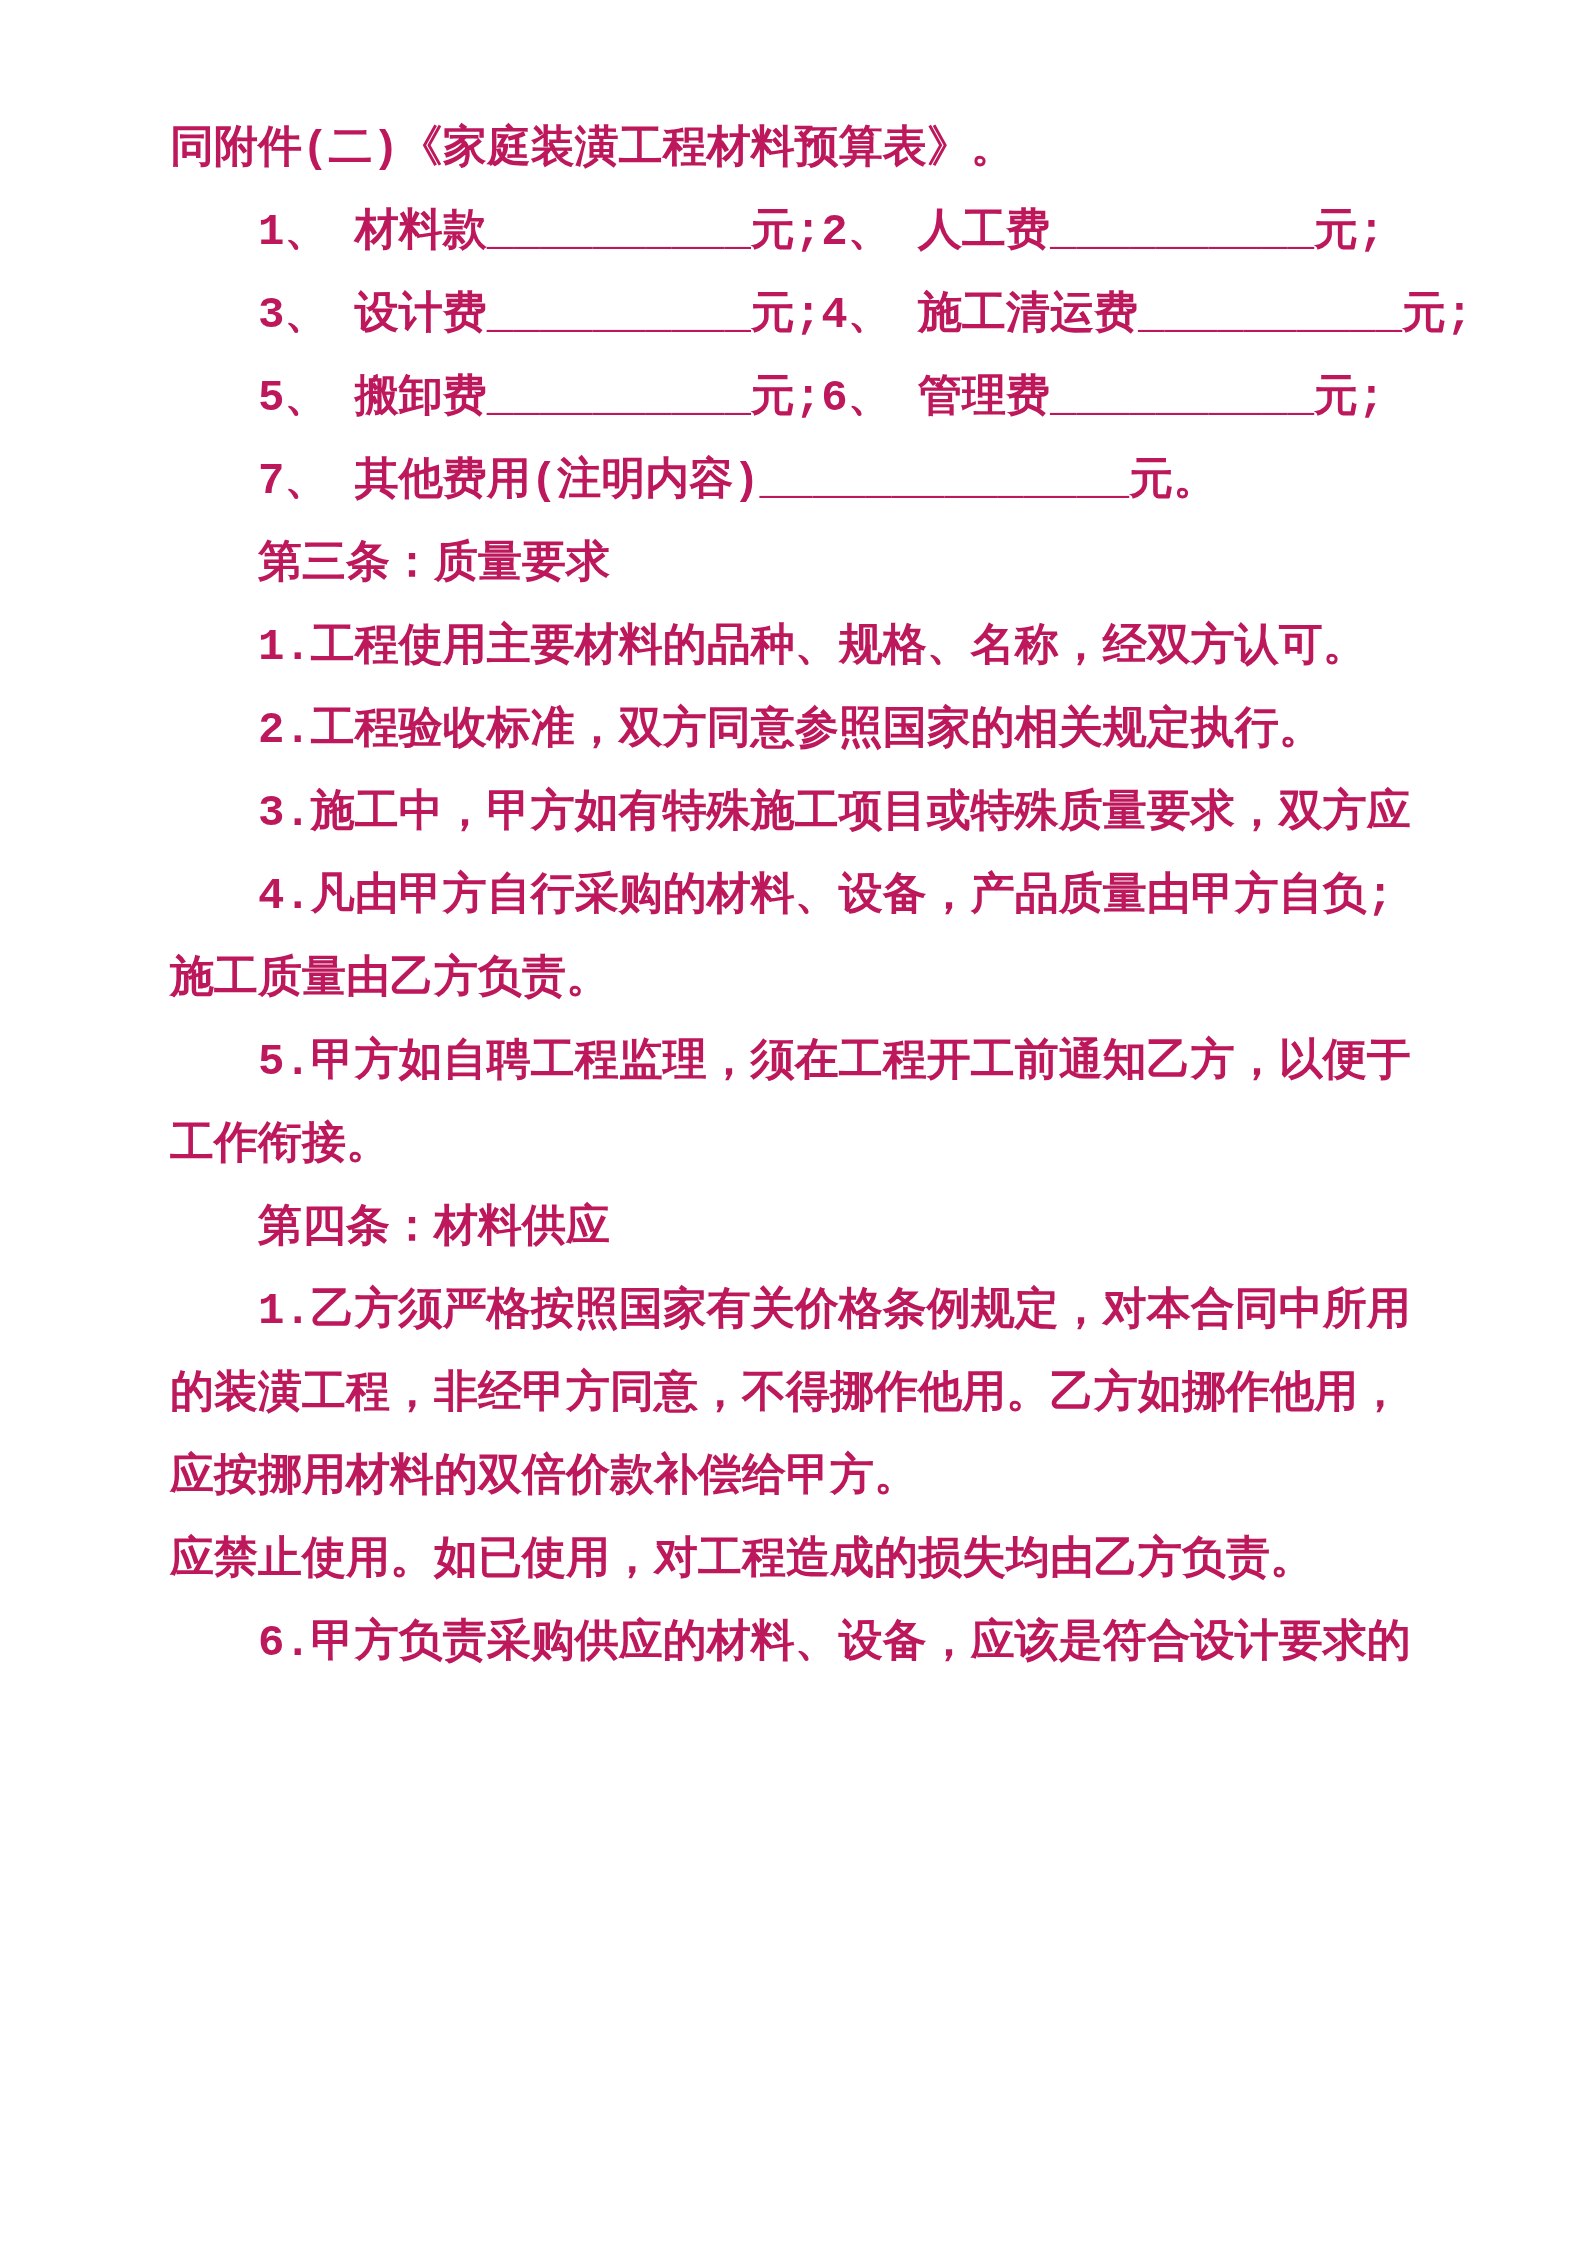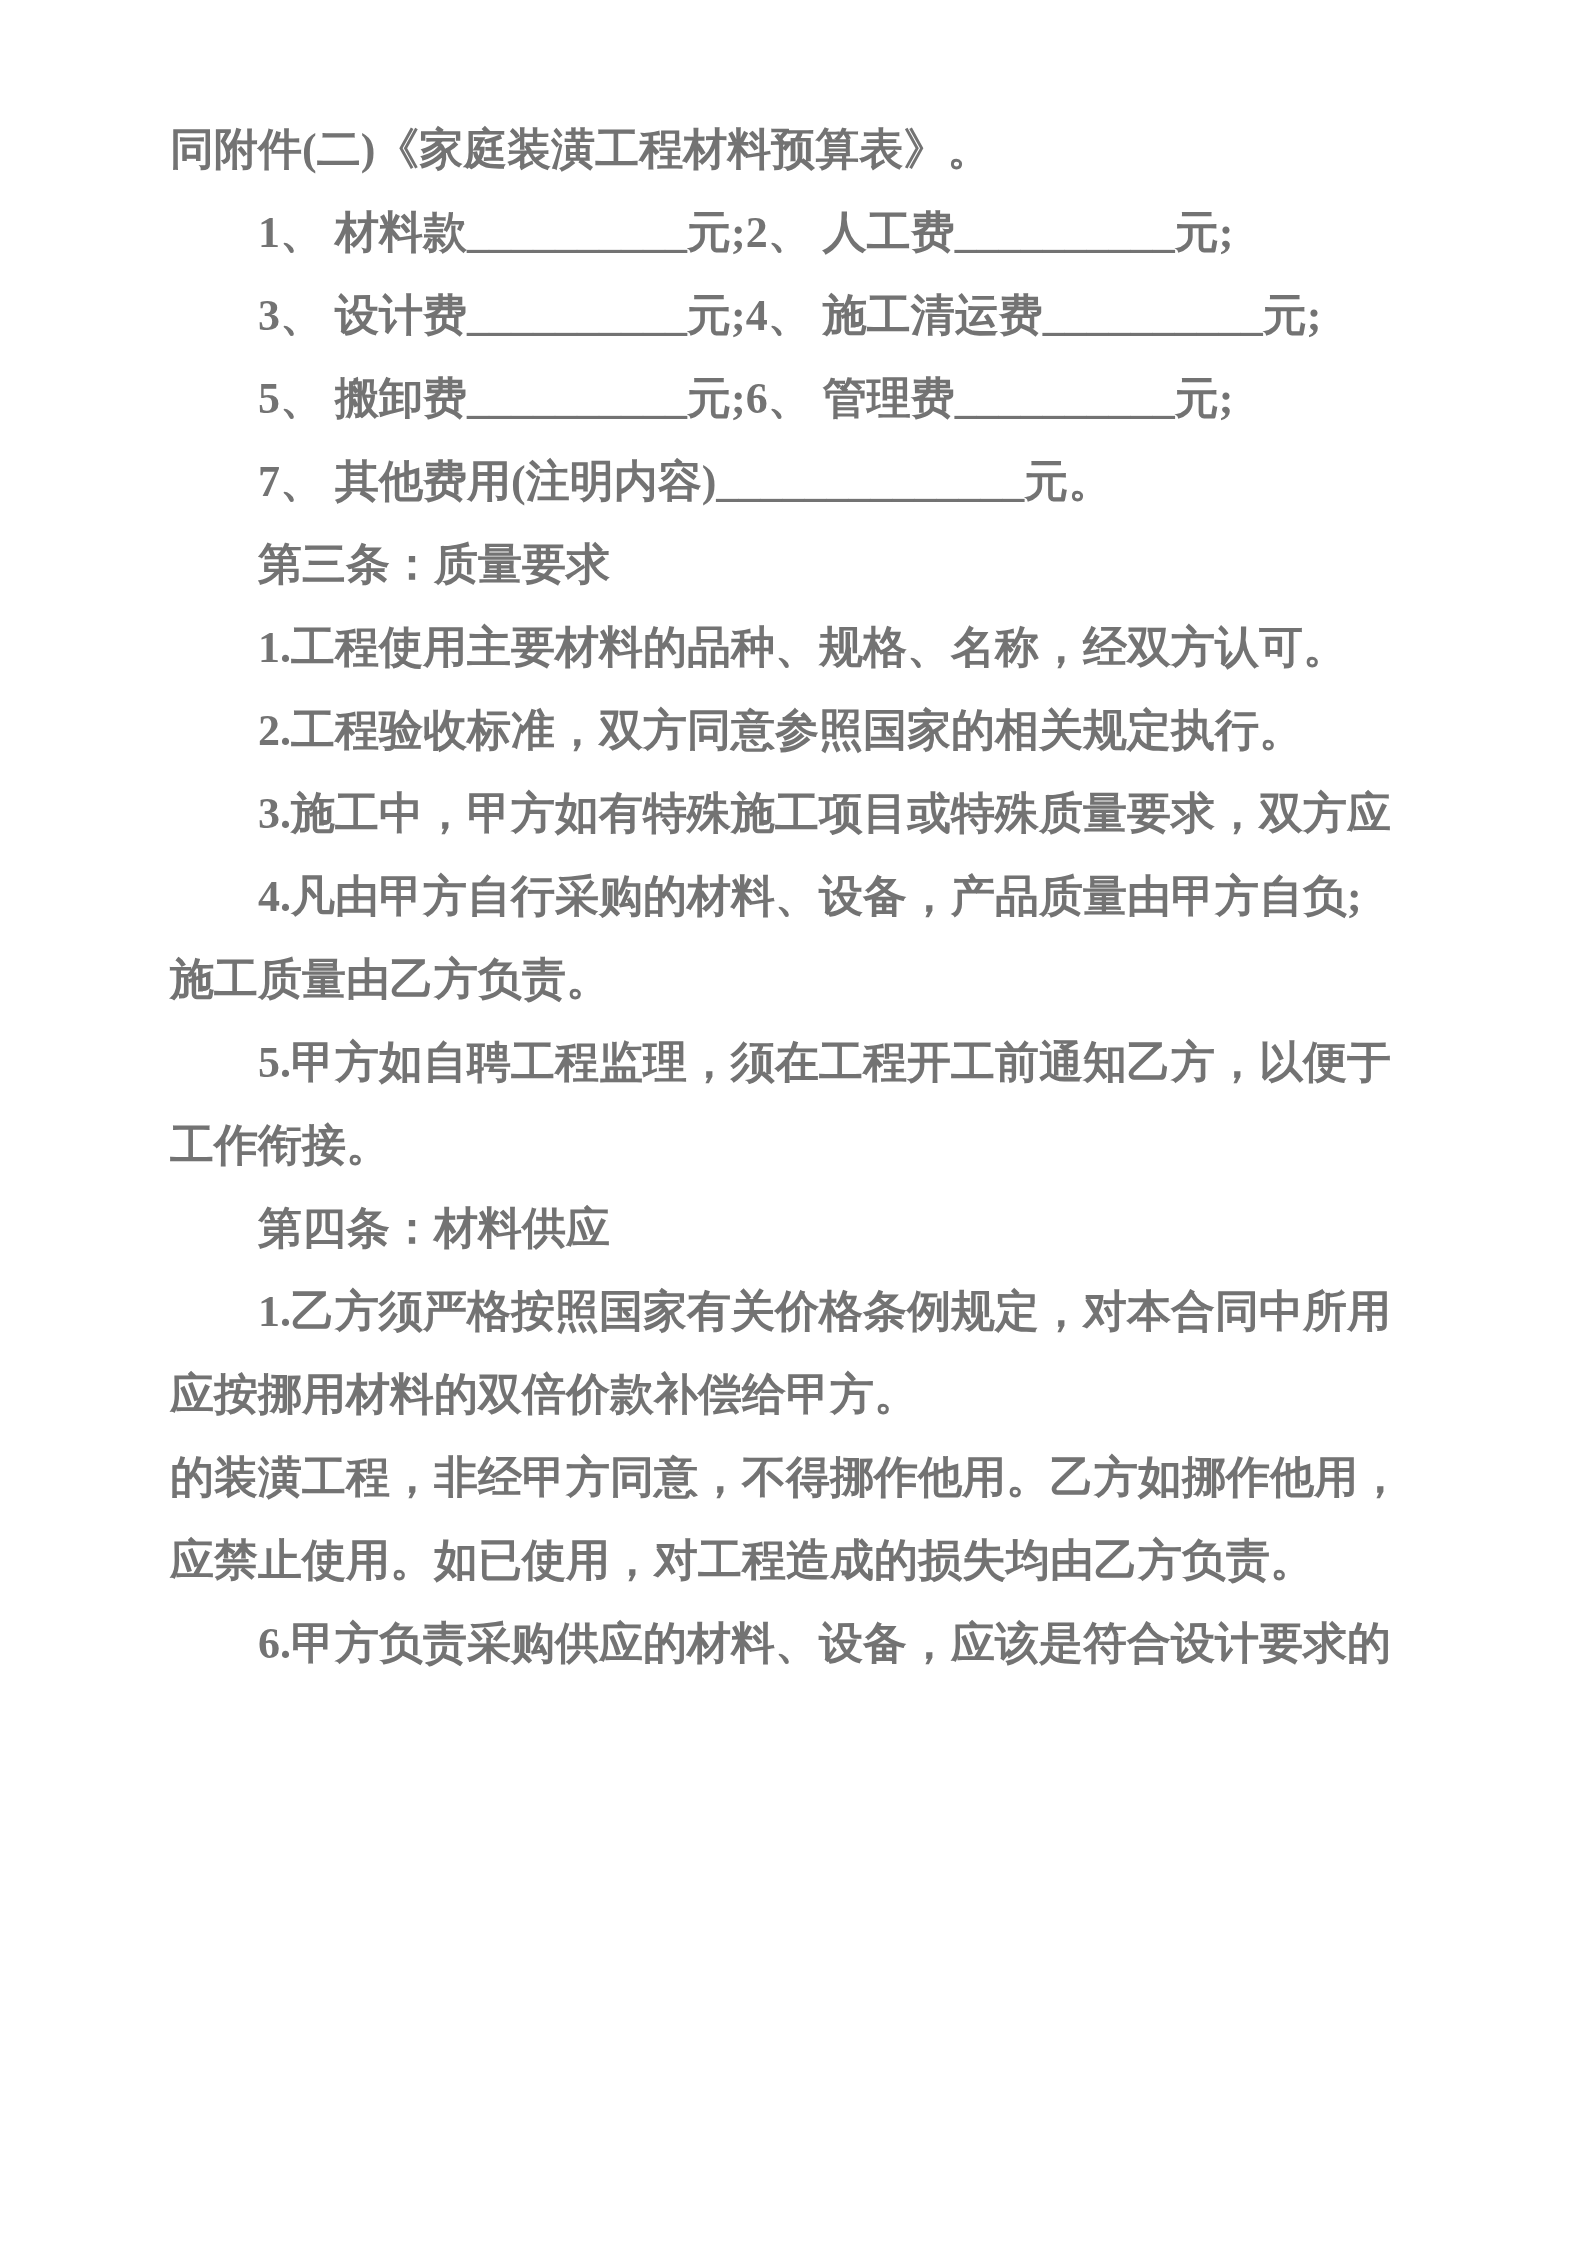--- a/index.html
+++ b/index.html
@@ -13,24 +13,24 @@
     height: 2244px;
     background: #ffffff;
     overflow: hidden;
     box-sizing: border-box;
   }
   .doc {
     position: absolute;
     top: 108px;
     left: 170px;
     width: 1252px;
-    font-family: Liberation Serif, serif;
+    font-family: Liberation Mono, monospace;
     font-weight: 700;
     font-size: 44px;
-    color: #737373;
+    color: #be185d;
     line-height: 83px;
   }
   .doc p {
     margin: 0;
     padding: 0;
     white-space: nowrap;
   }
   .doc p.indent {
     text-indent: 88px;
   }
@@ -48,18 +48,18 @@
     <p class="indent">第三条：质量要求</p>
     <p class="indent">1.工程使用主要材料的品种、规格、名称，经双方认可。</p>
     <p class="indent">2.工程验收标准，双方同意参照国家的相关规定执行。</p>
     <p class="indent">3.施工中，甲方如有特殊施工项目或特殊质量要求，双方应</p>
     <p class="indent">4.凡由甲方自行采购的材料、设备，产品质量由甲方自负;</p>
     <p>施工质量由乙方负责。</p>
     <p class="indent">5.甲方如自聘工程监理，须在工程开工前通知乙方，以便于</p>
     <p>工作衔接。</p>
     <p class="indent">第四条：材料供应</p>
     <p class="indent">1.乙方须严格按照国家有关价格条例规定，对本合同中所用</p>
+    <p>的装潢工程，非经甲方同意，不得挪作他用。乙方如挪作他用，</p>
     <p>应按挪用材料的双倍价款补偿给甲方。</p>
-    <p>的装潢工程，非经甲方同意，不得挪作他用。乙方如挪作他用，</p>
     <p>应禁止使用。如已使用，对工程造成的损失均由乙方负责。</p>
     <p class="indent">6.甲方负责采购供应的材料、设备，应该是符合设计要求的</p>
   </div>
 </div>
 
 </body></html>

